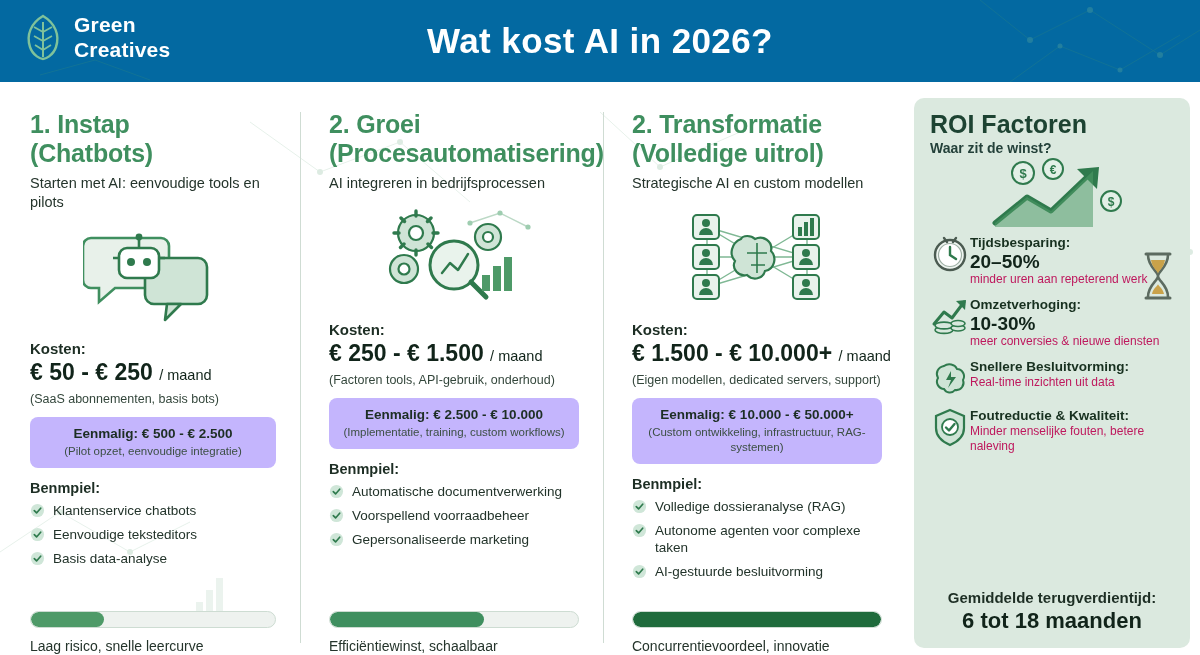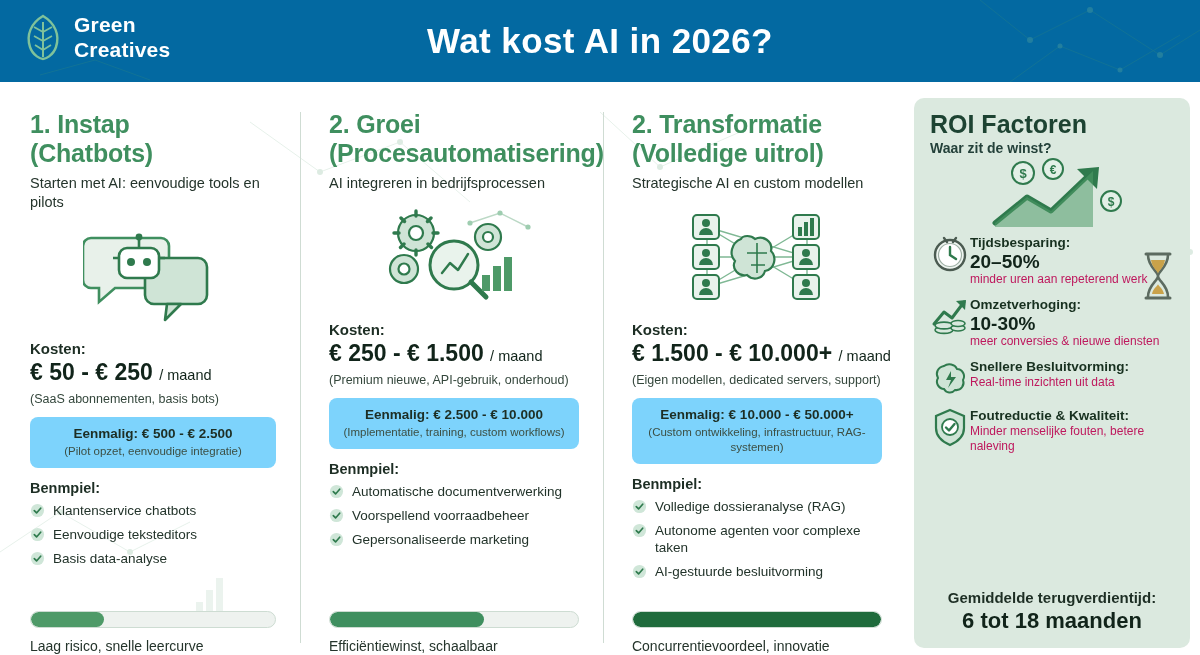--- a/index.html
+++ b/index.html
@@ -137,21 +137,21 @@
     font-weight: normal;
   }
   .price-note {
     color: #33463b;
     font-size: 12.5px;
     line-height: 16px;
     margin-bottom: 10px;
   }
 
   .once-box {
-    background: #7dd3fc;
+    background: #c4b5fd;
     border-radius: 8px;
     padding: 8px 10px 9px 10px;
     text-align: center;
     margin-bottom: 12px;
   }
   .once-title {
     color: #1d2e24;
     font-size: 13.5px;
     font-weight: bold;
     line-height: 17px;
@@ -464,21 +464,21 @@
               <circle cx="100" cy="20" r="2.6"></circle>
             </g>
         </svg>
       </div>
 
       <div class="kosten-label">Kosten:</div>
       <div class="price">
         <span>€ 250 - € 1.500</span>
         <span class="per">/ maand</span>
       </div>
-      <div class="price-note">(Premium nieuwe, API-gebruik, onderhoud)</div>
+      <div class="price-note">(Factoren tools, API-gebruik, onderhoud)</div>
 
       <div class="once-box">
         <div class="once-title">Eenmalig: € 2.500 - € 10.000</div>
         <div class="once-note">(Implementatie, training, custom workflows)</div>
       </div>
 
       <div class="ex-label">Benmpiel:</div>
       <ul class="ex-list">
         <li>
           <svg class="check" viewBox="0 0 16 16">

